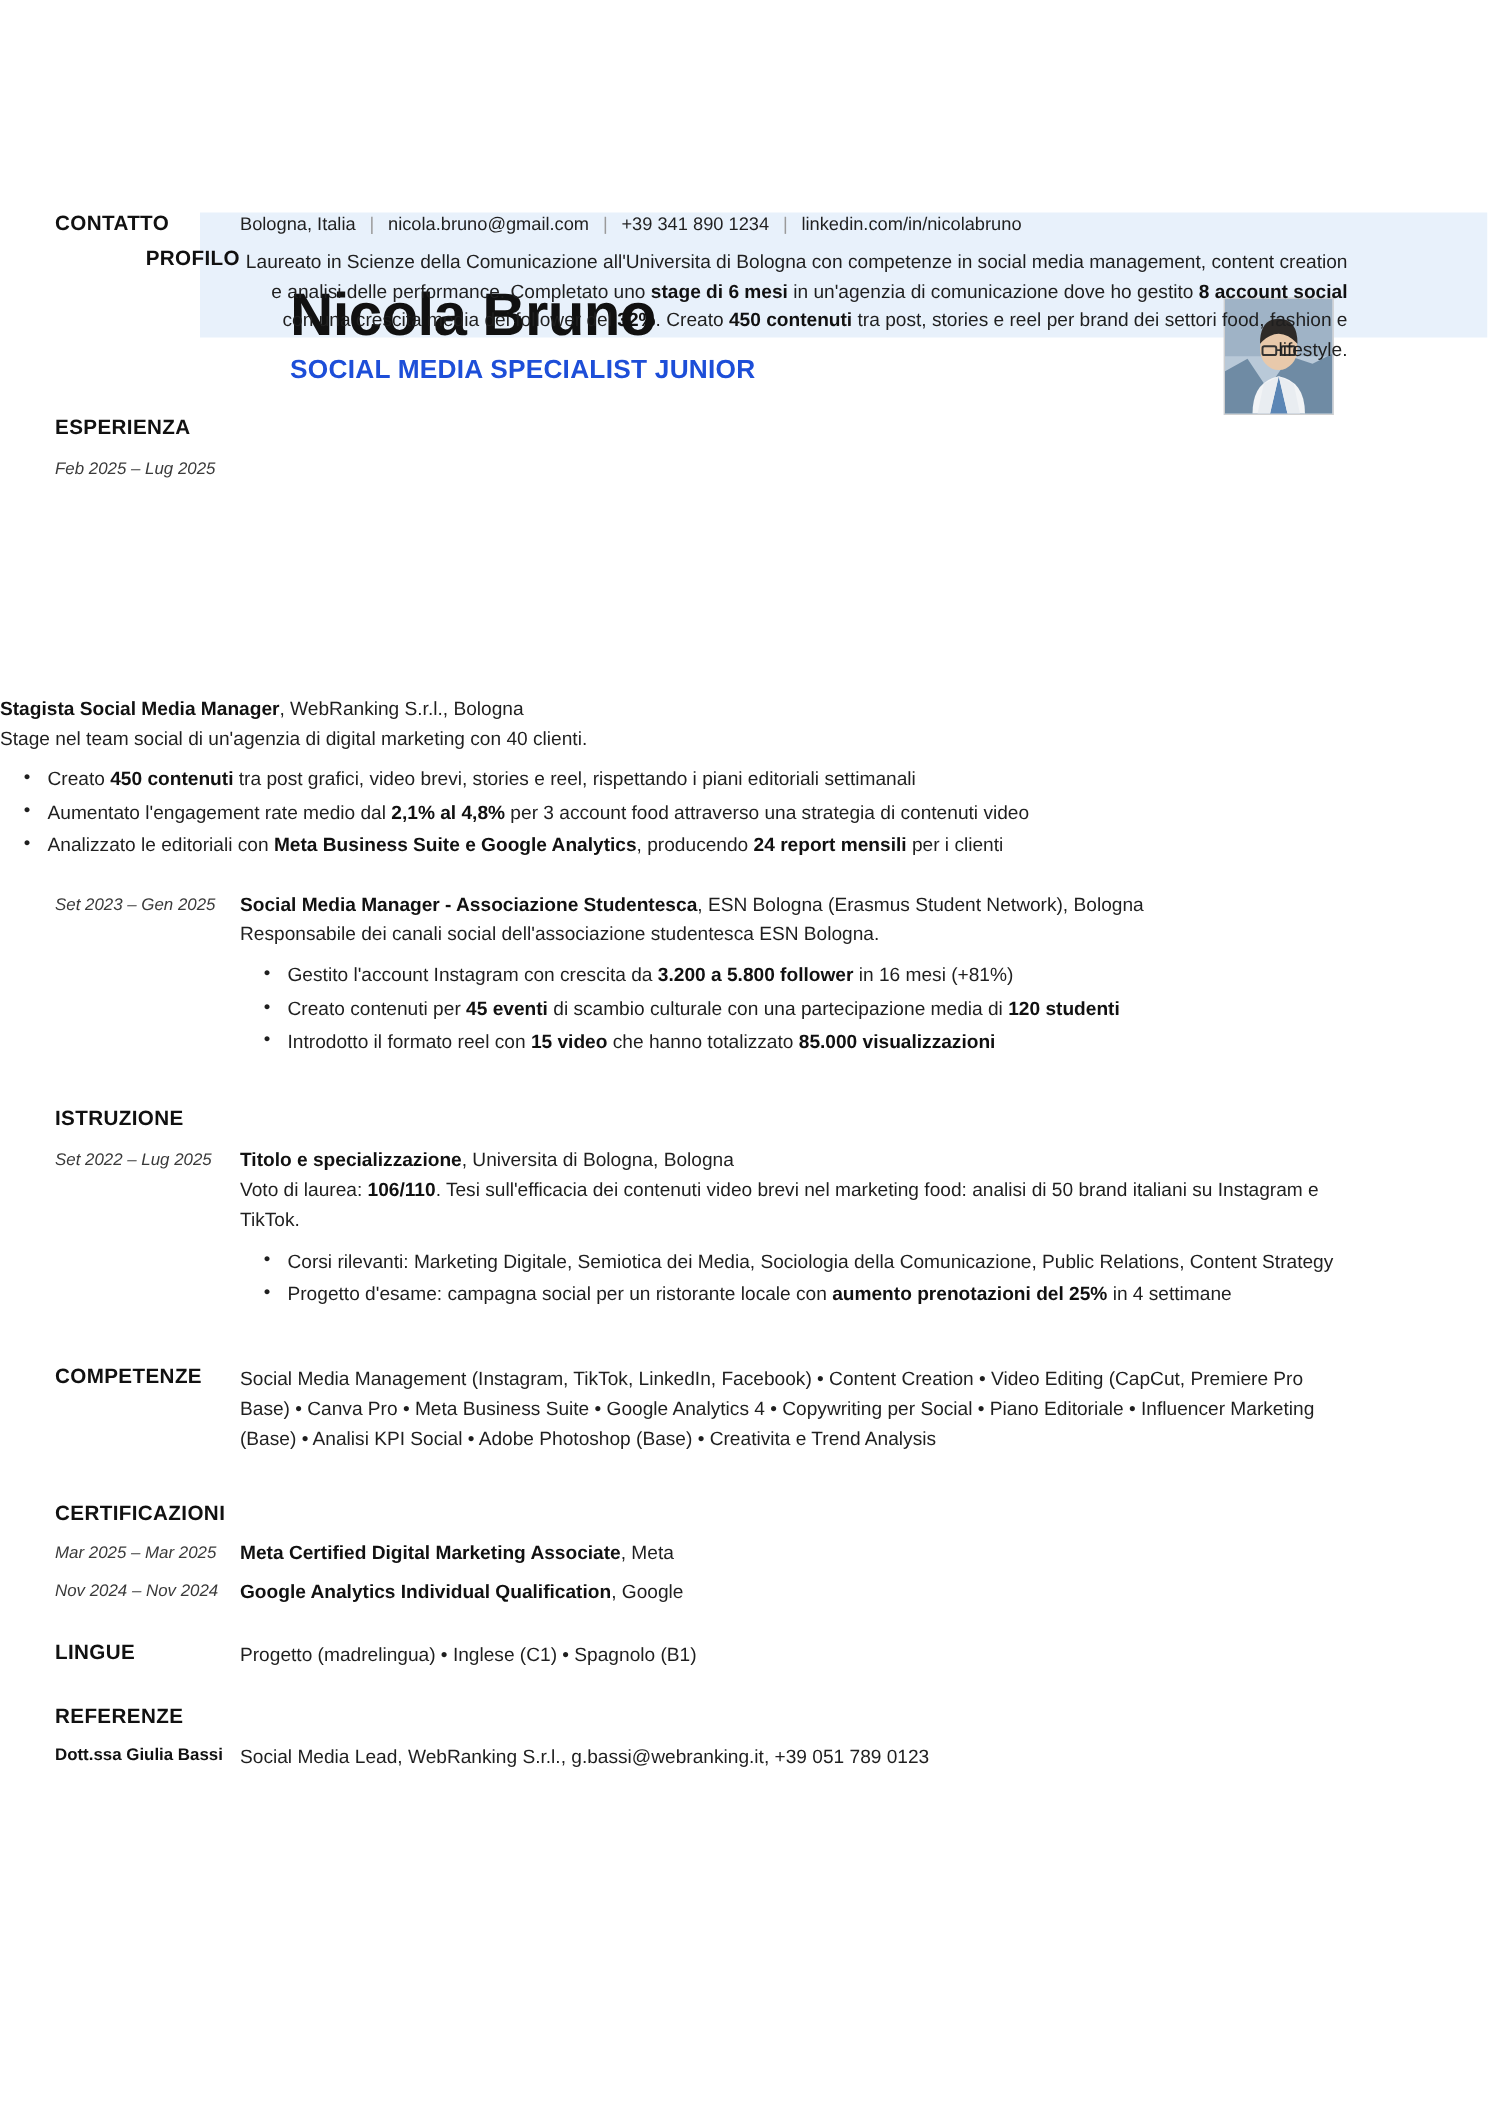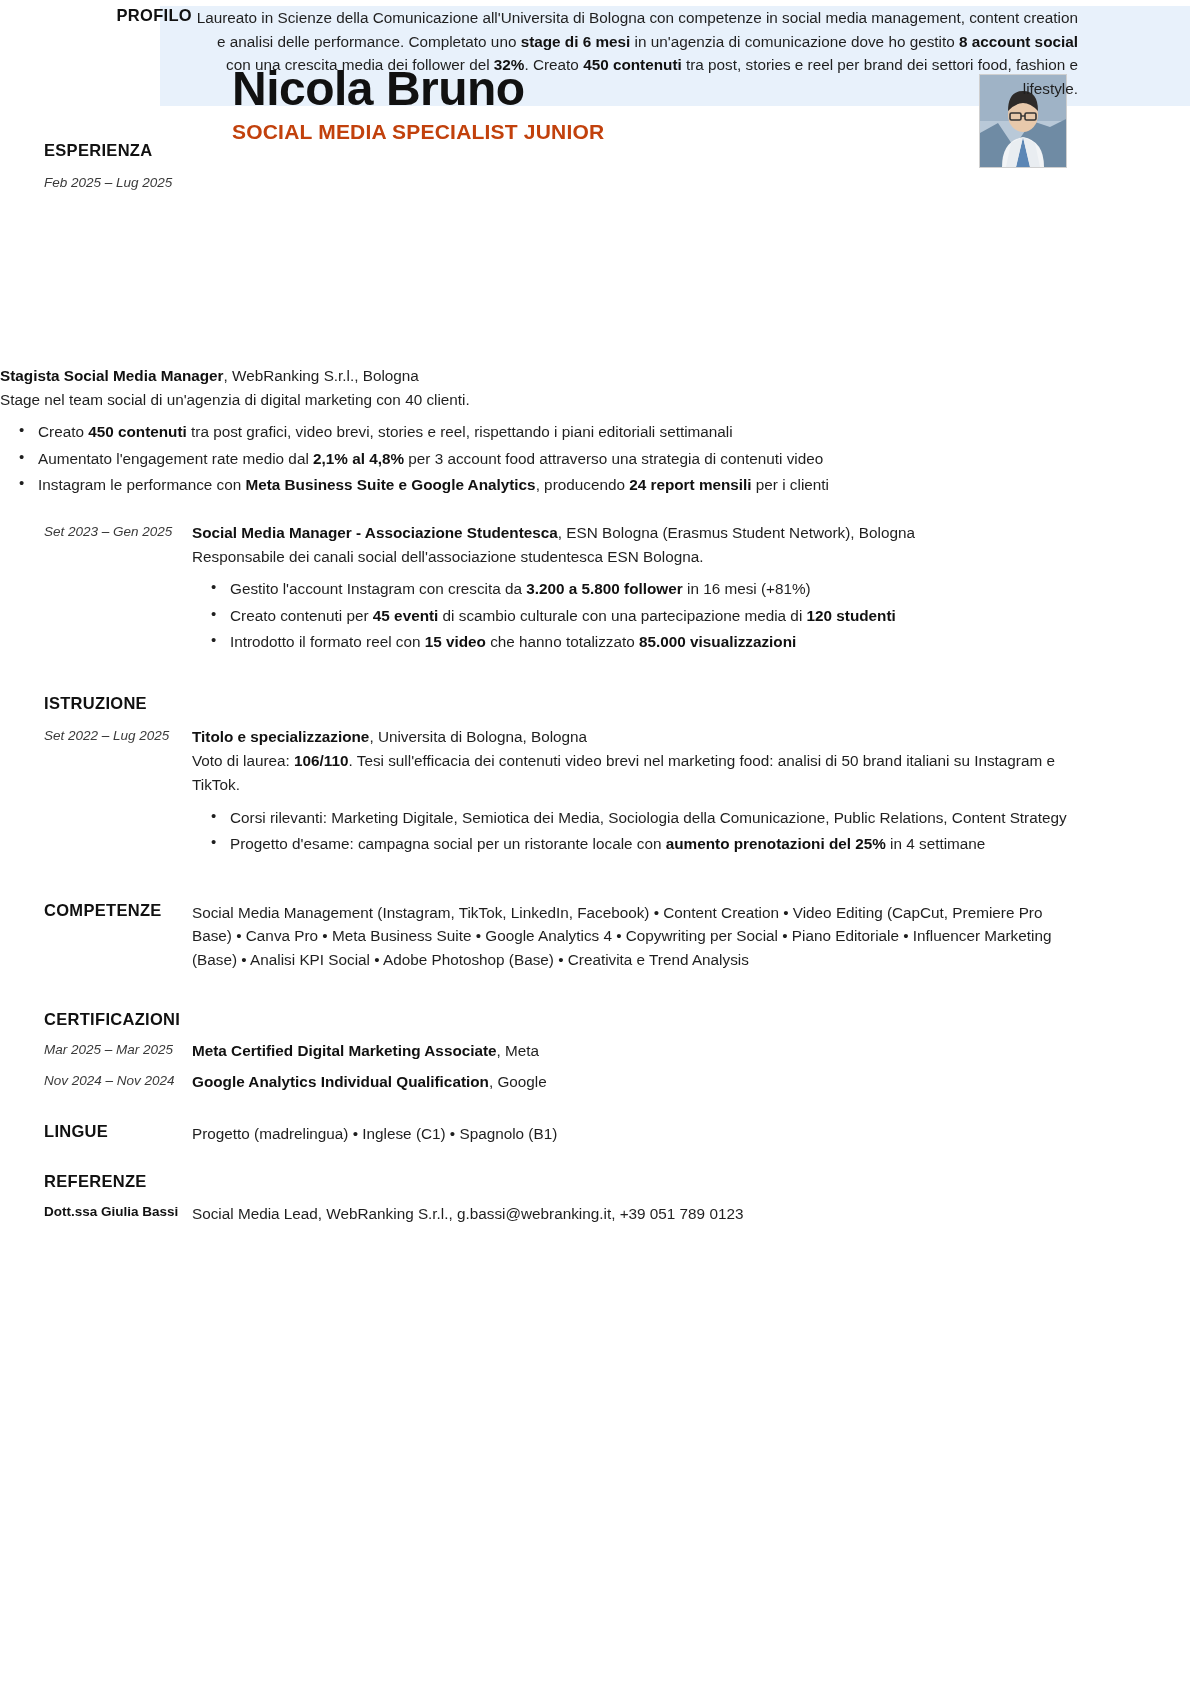--- a/index.html
+++ b/index.html
@@ -41,21 +41,21 @@
     font-weight: bold;
     letter-spacing: -0.5px;
     line-height: 1.05;
     color: #111111;
     margin: 0;
   }
   .job-title {
     font-size: 21px;
     font-weight: bold;
     letter-spacing: 0.2px;
-    color: #c2410c;
+    color: #1d4ed8;
     margin: 6px 0 0 0;
   }
   .photo {
     position: absolute;
     left: 979px;
     top: 68px;
     width: 86px;
     height: 92px;
     border: 1px solid #cfcfcf;
     overflow: hidden;
@@ -189,20 +189,36 @@
       <rect x="30" y="38" width="11" height="7" rx="1.5" fill="none" stroke="#333" stroke-width="1.6"></rect>
       <rect x="45" y="38" width="11" height="7" rx="1.5" fill="none" stroke="#333" stroke-width="1.6"></rect>
       <line x1="41" y1="41" x2="45" y2="41" stroke="#333" stroke-width="1.4"></line>
       <path d="M22 92 q0 -26 21 -30 q21 4 21 30 Z" fill="#f2f4f6"></path>
       <path d="M43 62 L36 92 L50 92 Z" fill="#5b86b5"></path>
       <path d="M43 62 L31 68 L26 92 L36 92 Z" fill="#e9edf1"></path>
       <path d="M43 62 L55 68 L60 92 L50 92 Z" fill="#e9edf1"></path>
     </svg>
   </div>
 
+  <div class="row r-contact">
+    <div class="label-col">
+      <div class="section-label">CONTATTO</div>
+    </div>
+    <div class="content-col">
+      <div class="contact-line">
+        <span>Bologna, Italia</span>
+        <span class="sep">|</span>
+        <span>nicola.bruno@gmail.com</span>
+        <span class="sep">|</span>
+        <span>+39 341 890 1234</span>
+        <span class="sep">|</span>
+        <span>linkedin.com/in/nicolabruno</span>
+      </div>
+    </div>
+  </div>
 
   <div class="row r-profilo">
     <div class="label-col">
       <div class="section-label">PROFILO</div>
     </div>
     <div class="content-col">
       <div class="body-text"><span>Laureato in Scienze della Comunicazione all'Universita di Bologna con competenze in social media management, content creation e analisi delle performance. Completato uno </span><b>stage di 6 mesi</b><span> in un'agenzia di comunicazione dove ho gestito </span><b>8 account social</b><span> con una crescita media dei follower del </span><b>32%</b><span>. Creato </span><b>450 contenuti</b><span> tra post, stories e reel per brand dei settori food, fashion e lifestyle.</span></div>
     </div>
   </div>
 
@@ -217,21 +233,21 @@
       <div class="row r-exp1">
         <div class="label-col">
           <div class="date-label">Feb 2025 – Lug 2025</div>
         </div>
         <div class="content-col">
           <div class="entry-title"><b>Stagista Social Media Manager</b><span>, WebRanking S.r.l., Bologna</span></div>
           <div class="entry-sub">Stage nel team social di un'agenzia di digital marketing con 40 clienti.</div>
           <ul class="bullets">
             <li><span>Creato </span><b>450 contenuti</b><span> tra post grafici, video brevi, stories e reel, rispettando i piani editoriali settimanali</span></li>
             <li><span>Aumentato l'engagement rate medio dal </span><b>2,1% al 4,8%</b><span> per 3 account food attraverso una strategia di contenuti video</span></li>
-            <li><span>Instagram le performance con </span><b>Meta Business Suite e Google Analytics</b><span>, producendo </span><b>24 report mensili</b><span> per i clienti</span></li>
+            <li><span>Analizzato le editoriali con </span><b>Meta Business Suite e Google Analytics</b><span>, producendo </span><b>24 report mensili</b><span> per i clienti</span></li>
           </ul>
         </div>
       </div>
       <div class="row r-exp2">
         <div class="label-col">
           <div class="date-label">Set 2023 – Gen 2025</div>
         </div>
         <div class="content-col">
           <div class="entry-title"><b>Social Media Manager - Associazione Studentesca</b><span>, ESN Bologna (Erasmus Student Network), Bologna</span></div>
           <div class="entry-sub">Responsabile dei canali social dell'associazione studentesca ESN Bologna.</div>

